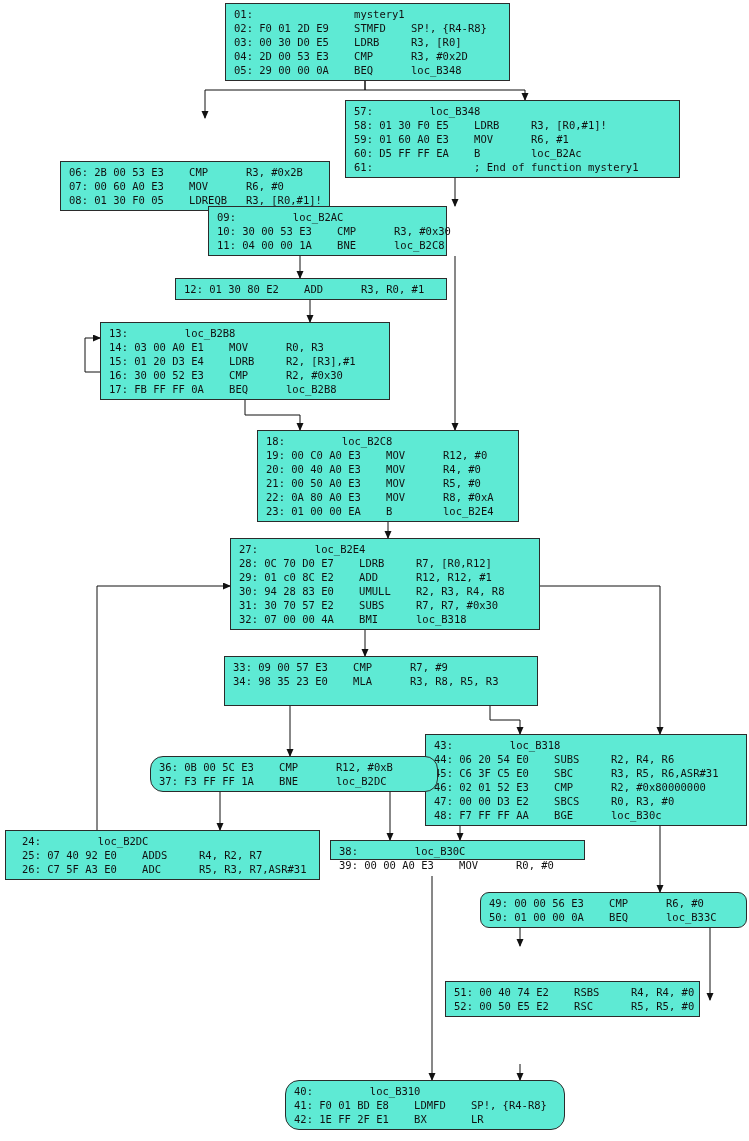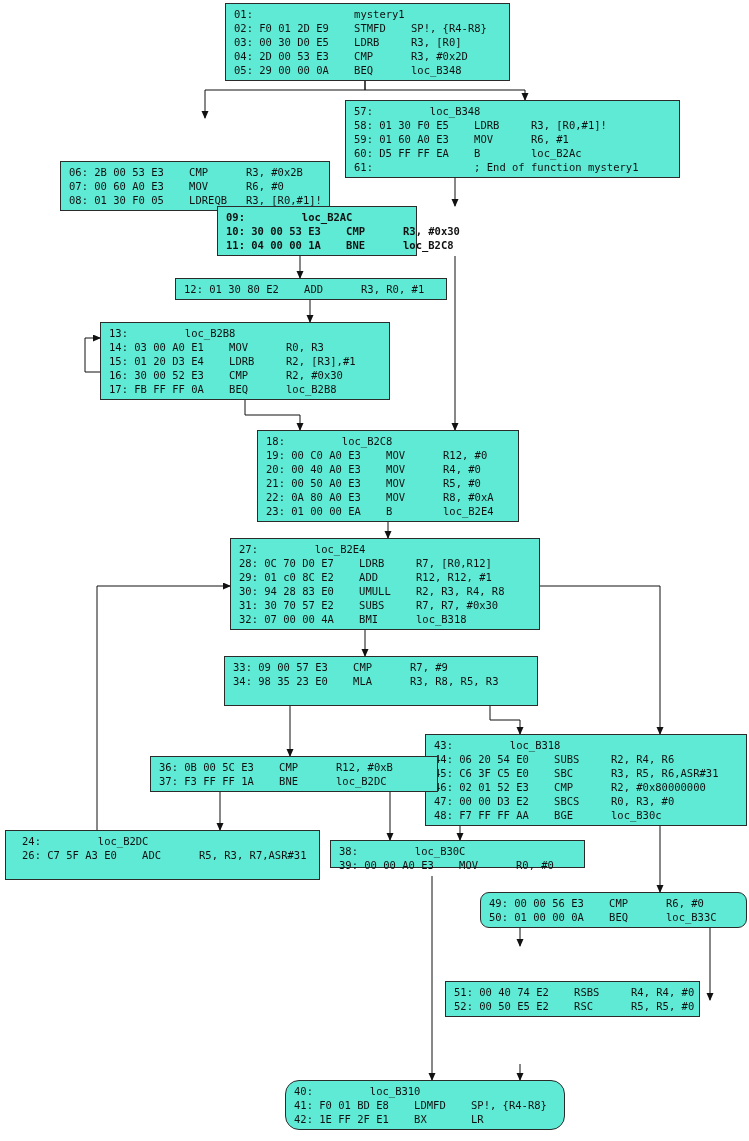--- a/index.html
+++ b/index.html
@@ -68,26 +68,26 @@
       <polyline points="660,826 660,892" fill="none" stroke="#111111" stroke-width="1" marker-end="url(#ah)"></polyline>
       <polyline points="432,876 432,1080" fill="none" stroke="#111111" stroke-width="1" marker-end="url(#ah)"></polyline>
       <polyline points="520,928 520,946" fill="none" stroke="#111111" stroke-width="1" marker-end="url(#ah)"></polyline>
       <polyline points="710,928 710,1000" fill="none" stroke="#111111" stroke-width="1" marker-end="url(#ah)"></polyline>
       <polyline points="520,982 520,1000" fill="none" stroke="#111111" stroke-width="1" marker-end="url(#ah)"></polyline>
       <polyline points="520,1064 520,1080" fill="none" stroke="#111111" stroke-width="1" marker-end="url(#ah)"></polyline>
     </svg>
 <div class="box" style="left: 225px; top: 3px; width: 285px; height: 78px; border-color: rgb(43, 43, 43); color: rgb(17, 17, 17);"><div class="ln">01:                mystery1</div><div class="ln">02: F0 01 2D E9    STMFD    SP!, {R4-R8}</div><div class="ln">03: 00 30 D0 E5    LDRB     R3, [R0]</div><div class="ln">04: 2D 00 53 E3    CMP      R3, #0x2D</div><div class="ln">05: 29 00 00 0A    BEQ      loc_B348</div></div>
     <div class="box" style="left: 60px; top: 118px; width: 270px; height: 50px; border-color: rgb(43, 43, 43); color: rgb(17, 17, 17); margin-top: 43px;"><div class="ln">06: 2B 00 53 E3    CMP      R3, #0x2B</div><div class="ln">07: 00 60 A0 E3    MOV      R6, #0</div><div class="ln">08: 01 30 F0 05    LDREQB   R3, [R0,#1]!</div></div>
     <div class="box" style="left: 345px; top: 100px; width: 335px; height: 78px; border-color: rgb(43, 43, 43); color: rgb(17, 17, 17);"><div class="ln">57:         loc_B348</div><div class="ln">58: 01 30 F0 E5    LDRB     R3, [R0,#1]!</div><div class="ln">59: 01 60 A0 E3    MOV      R6, #1</div><div class="ln">60: D5 FF FF EA    B        loc_B2Ac</div><div class="ln">61:                ; End of function mystery1</div></div>
-    <div class="box" style="left: 217px; top: 206px; width: 200px; height: 50px; border-color: rgb(43, 43, 43); color: rgb(17, 17, 17); font-weight: bold;"><div class="ln">09:         loc_B2AC</div><div class="ln">10: 30 00 53 E3    CMP      R3, #0x30</div><div class="ln">11: 04 00 00 1A    BNE      loc_B2C8</div></div>
+    <div class="box" style="left: 208px; top: 206px; width: 239px; height: 50px; border-color: rgb(43, 43, 43); color: rgb(17, 17, 17);"><div class="ln">09:         loc_B2AC</div><div class="ln">10: 30 00 53 E3    CMP      R3, #0x30</div><div class="ln">11: 04 00 00 1A    BNE      loc_B2C8</div></div>
     <div class="box" style="left: 175px; top: 278px; width: 272px; height: 22px; border-color: rgb(43, 43, 43); color: rgb(17, 17, 17);"><div class="ln">12: 01 30 80 E2    ADD      R3, R0, #1</div></div>
     <div class="box" style="left: 100px; top: 322px; width: 290px; height: 78px; border-color: rgb(43, 43, 43); color: rgb(17, 17, 17);"><div class="ln">13:         loc_B2B8</div><div class="ln">14: 03 00 A0 E1    MOV      R0, R3</div><div class="ln">15: 01 20 D3 E4    LDRB     R2, [R3],#1</div><div class="ln">16: 30 00 52 E3    CMP      R2, #0x30</div><div class="ln">17: FB FF FF 0A    BEQ      loc_B2B8</div></div>
     <div class="box" style="left: 257px; top: 430px; width: 262px; height: 92px; border-color: rgb(43, 43, 43); color: rgb(17, 17, 17);"><div class="ln">18:         loc_B2C8</div><div class="ln">19: 00 C0 A0 E3    MOV      R12, #0</div><div class="ln">20: 00 40 A0 E3    MOV      R4, #0</div><div class="ln">21: 00 50 A0 E3    MOV      R5, #0</div><div class="ln">22: 0A 80 A0 E3    MOV      R8, #0xA</div><div class="ln">23: 01 00 00 EA    B        loc_B2E4</div></div>
     <div class="box" style="left: 230px; top: 538px; width: 310px; height: 92px; border-color: rgb(43, 43, 43); color: rgb(17, 17, 17);"><div class="ln">27:         loc_B2E4</div><div class="ln">28: 0C 70 D0 E7    LDRB     R7, [R0,R12]</div><div class="ln">29: 01 c0 8C E2    ADD      R12, R12, #1</div><div class="ln">30: 94 28 83 E0    UMULL    R2, R3, R4, R8</div><div class="ln">31: 30 70 57 E2    SUBS     R7, R7, #0x30</div><div class="ln">32: 07 00 00 4A    BMI      loc_B318</div></div>
     <div class="box" style="left: 224px; top: 656px; width: 314px; height: 50px; border-color: rgb(43, 43, 43); color: rgb(17, 17, 17);"><div class="ln">33: 09 00 57 E3    CMP      R7, #9</div><div class="ln">34: 98 35 23 E0    MLA      R3, R8, R5, R3</div></div>
     <div class="box" style="left: 425px; top: 734px; width: 322px; height: 92px; border-color: rgb(43, 43, 43); color: rgb(17, 17, 17);"><div class="ln">43:         loc_B318</div><div class="ln">44: 06 20 54 E0    SUBS     R2, R4, R6</div><div class="ln">45: C6 3F C5 E0    SBC      R3, R5, R6,ASR#31</div><div class="ln">46: 02 01 52 E3    CMP      R2, #0x80000000</div><div class="ln">47: 00 00 D3 E2    SBCS     R0, R3, #0</div><div class="ln">48: F7 FF FF AA    BGE      loc_B30c</div></div>
-    <div class="box" style="left: 150px; top: 756px; width: 288px; height: 36px; border-color: rgb(43, 43, 43); color: rgb(17, 17, 17);"><div class="ln">36: 0B 00 5C E3    CMP      R12, #0xB</div><div class="ln">37: F3 FF FF 1A    BNE      loc_B2DC</div></div>
-    <div class="box" style="left: 5px; top: 830px; width: 315px; height: 50px; border-color: rgb(43, 43, 43); color: rgb(17, 17, 17); padding-left: 16px;"><div class="ln">24:         loc_B2DC</div><div class="ln">26: C7 5F A3 E0    ADC      R5, R3, R7,ASR#31</div></div>
-    <div class="box" style="left: 330px; top: 840px; width: 255px; height: 28px; border-color: rgb(43, 43, 43); color: rgb(17, 17, 17);"><div class="ln">38:         loc_B30C</div><div class="ln">39: 00 00 A0 E3    MOV      R0, #0</div></div>
+    <div class="box" style="left: 150px; top: 756px; width: 288px; height: 36px; border-color: rgb(43, 43, 43); color: rgb(17, 17, 17); border-radius: 13px;"><div class="ln">36: 0B 00 5C E3    CMP      R12, #0xB</div><div class="ln">37: F3 FF FF 1A    BNE      loc_B2DC</div></div>
+    <div class="box" style="left: 5px; top: 830px; width: 315px; height: 50px; border-color: rgb(43, 43, 43); color: rgb(17, 17, 17); padding-left: 16px;"><div class="ln">24:         loc_B2DC</div><div class="ln">25: 07 40 92 E0    ADDS     R4, R2, R7</div><div class="ln">26: C7 5F A3 E0    ADC      R5, R3, R7,ASR#31</div></div>
+    <div class="box" style="left: 330px; top: 840px; width: 255px; height: 20px; border-color: rgb(43, 43, 43); color: rgb(17, 17, 17);"><div class="ln">38:         loc_B30C</div><div class="ln">39: 00 00 A0 E3    MOV      R0, #0</div></div>
     <div class="box" style="left: 480px; top: 892px; width: 267px; height: 36px; border-color: rgb(43, 43, 43); color: rgb(17, 17, 17); border-radius: 9px;"><div class="ln">49: 00 00 56 E3    CMP      R6, #0</div><div class="ln">50: 01 00 00 0A    BEQ      loc_B33C</div></div>
     <div class="box" style="left: 445px; top: 946px; width: 255px; height: 36px; border-color: rgb(43, 43, 43); color: rgb(17, 17, 17); margin-top: 35px;"><div class="ln">51: 00 40 74 E2    RSBS     R4, R4, #0</div><div class="ln">52: 00 50 E5 E2    RSC      R5, R5, #0</div></div>
     <div class="box" style="left: 285px; top: 1080px; width: 280px; height: 50px; border-color: rgb(43, 43, 43); color: rgb(17, 17, 17); border-radius: 14px;"><div class="ln">40:         loc_B310</div><div class="ln">41: F0 01 BD E8    LDMFD    SP!, {R4-R8}</div><div class="ln">42: 1E FF 2F E1    BX       LR</div></div>
   </div>
 
 </body></html>

